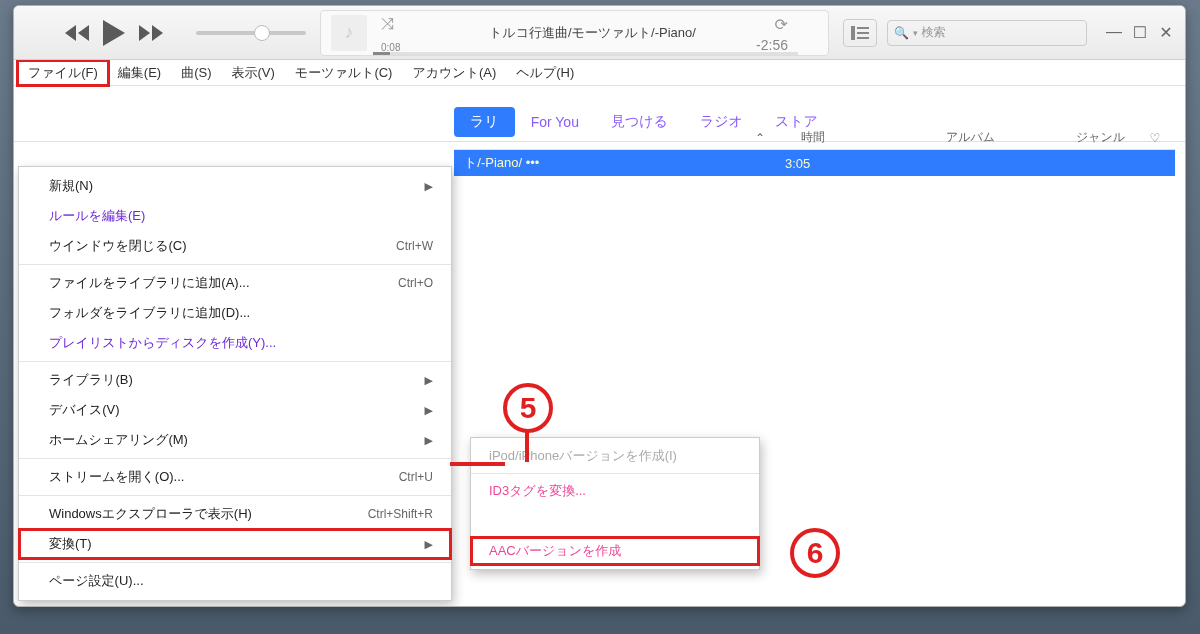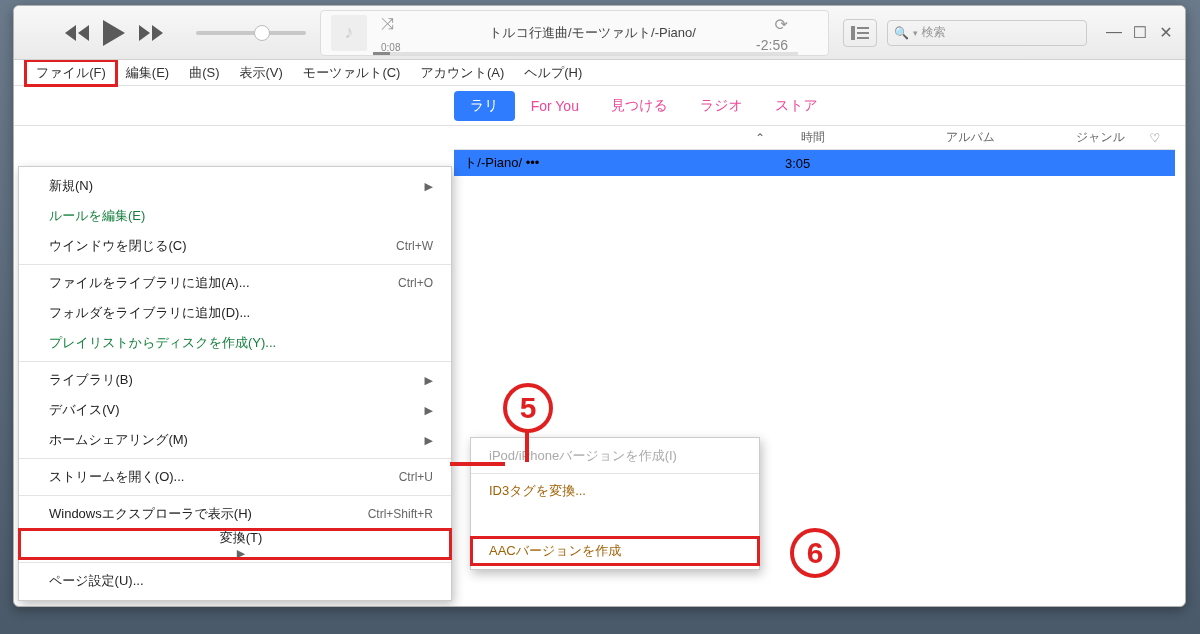--- a/index.html
+++ b/index.html
@@ -20,54 +20,54 @@
   .np-shuffle { position: absolute; left: 60px; top: 4px; color: #999; }
   .np-repeat { position: absolute; right: 40px; top: 4px; color: #999; }
   .np-progress { position: absolute; bottom: 0; left: 52px; right: 30px; height: 3px; background: #e0e0e0; }
   .np-progress-fill { width: 4%; height: 100%; background: #888; }
   .right-controls { display: flex; align-items: center; gap: 10px; }
   .list-btn { width: 34px; height: 28px; border: 1px solid #ccc; border-radius: 4px; display: flex; align-items: center; justify-content: center; color: #666; cursor: pointer; }
   .search-box { width: 200px; height: 26px; border: 1px solid #ccc; border-radius: 4px; display: flex; align-items: center; padding: 0 6px; color: #999; font-size: 12px; gap: 4px; }
   .win-btns { display: flex; gap: 8px; margin-left: 8px; color: #666; font-size: 16px; }
   .win-btn { cursor: pointer; width: 18px; text-align: center; }
 
-  .menubar { height: 26px; background: #fff; border-bottom: 1px solid #e0e0e0; display: flex; align-items: center; padding: 0 12px; font-size: 13px; text-align: center; }
+  .menubar { height: 26px; background: #fff; border-bottom: 1px solid #e0e0e0; display: flex; align-items: center; padding: 0 4px; font-size: 13px; text-align: center; }
   .menu-item { padding: 3px 10px; cursor: pointer; color: #333; }
   .menu-item.active { outline: 3px solid #e02020; outline-offset: -1px; }
 
   .content { position: relative; height: 522px; display: flex; }
-  .tabs-row { position: absolute; top: 0; left: 0; right: 0; height: 40px; border-bottom: 1px solid #e0e0e0; display: flex; align-items: center; padding-left: 440px; font-size: 14px; }
-  .tab { padding: 6px 16px; cursor: pointer; color: #ec4899; }
+  .tabs-row { position: absolute; top: 16px; left: 0; right: 0; height: 40px; border-bottom: 1px solid #e0e0e0; display: flex; align-items: center; padding-left: 440px; font-size: 14px; }
+  .tab { padding: 6px 16px; cursor: pointer; color: #8b5cf6; }
   .tab.active { background: #2f7cff; color: #fff; border-radius: 4px; }
   .table-header { position: absolute; top: 40px; left: 440px; right: 10px; height: 24px; border-bottom: 1px solid #e0e0e0; display: flex; align-items: center; font-size: 12px; color: #666; }
   .th { padding: 0 10px; text-align: right; }
   .th.name { flex: 1; text-align: right; padding-right: 10px;}
   .th.sort-caret { width: 30px; text-align: center; }
   .th.time { width: 60px; }
   .th.album { width: 170px; }
   .th.genre { width: 130px; }
   .th.heart { width: 40px; text-align: center; }
-  .table-row { position: absolute; top: 64px; left: 440px; right: 10px; height: 26px; background: #2f7cff; color: #000000; display: flex; align-items: center; font-size: 13px; }
+  .table-row { position: absolute; top: 64px; left: 440px; right: 10px; height: 26px; background: #2f7cff; color: #fef9c3; display: flex; align-items: center; font-size: 13px; }
   .td { padding: 0 10px; }
   .td.name { flex: 1; }
   .td.time { width: 60px; }
   .td.album { width: 170px; }
   .td.genre { width: 130px; }
   .td.heart { width: 40px; }
 
   .dropdown { position: absolute; left: 4px; top: 80px; width: 434px; background: #fff; border: 1px solid #ccc; box-shadow: 2px 4px 10px rgba(0,0,0,0.25); padding: 4px 0; font-size: 13px; z-index: 10; }
   .dd-item { height: 30px; display: flex; align-items: center; justify-content: space-between; padding: 0 18px 0 30px; cursor: pointer; color: #222; }
-  .dd-item.disabled { color: #15803d; cursor: default; }
+  .dd-item.disabled { color: #6d28d9; cursor: default; }
   .dd-item .shortcut { color: #666; font-size: 12px; text-align: right; }
   .dd-item .arrow { color: #666; font-size: 11px; }
   .dd-sep { height: 1px; background: #e4e4e4; margin: 3px 0; }
-  .dd-item.hilite { outline: 3px solid #e02020; outline-offset: -2px; flex-direction: column; }
+  .dd-item.hilite { outline: 3px solid #e02020; outline-offset: -2px; }
 
   .submenu { position: absolute; left: 470px; top: 437px; width: 290px; background: #fff; border: 1px solid #ccc; box-shadow: 2px 4px 10px rgba(0,0,0,0.25); padding: 4px 0; font-size: 13px; z-index: 11; }
-  .sub-item { height: 28px; display: flex; align-items: center; padding: 0 18px; cursor: pointer; color: #a16207; }
+  .sub-item { height: 28px; display: flex; align-items: center; padding: 0 18px; cursor: pointer; color: #ec4899; }
   .sub-item.disabled { color: #aaa; cursor: default; }
   .sub-sep { height: 1px; background: #e4e4e4; margin: 3px 0; }
   .sub-item.hilite { outline: 3px solid #e02020; outline-offset: -2px; margin-top: 32px; }
 
   .anno-circle { position: absolute; width: 50px; height: 50px; border: 4px solid #e02020; border-radius: 50%; display: flex; align-items: center; justify-content: center; font-size: 30px; font-weight: bold; color: #e02020; z-index: 20; background: rgba(255,255,255,0.0); }
   .anno-line { position: absolute; background: #e02020; z-index: 19; }
 </style>
 </head>
 <body>
 

